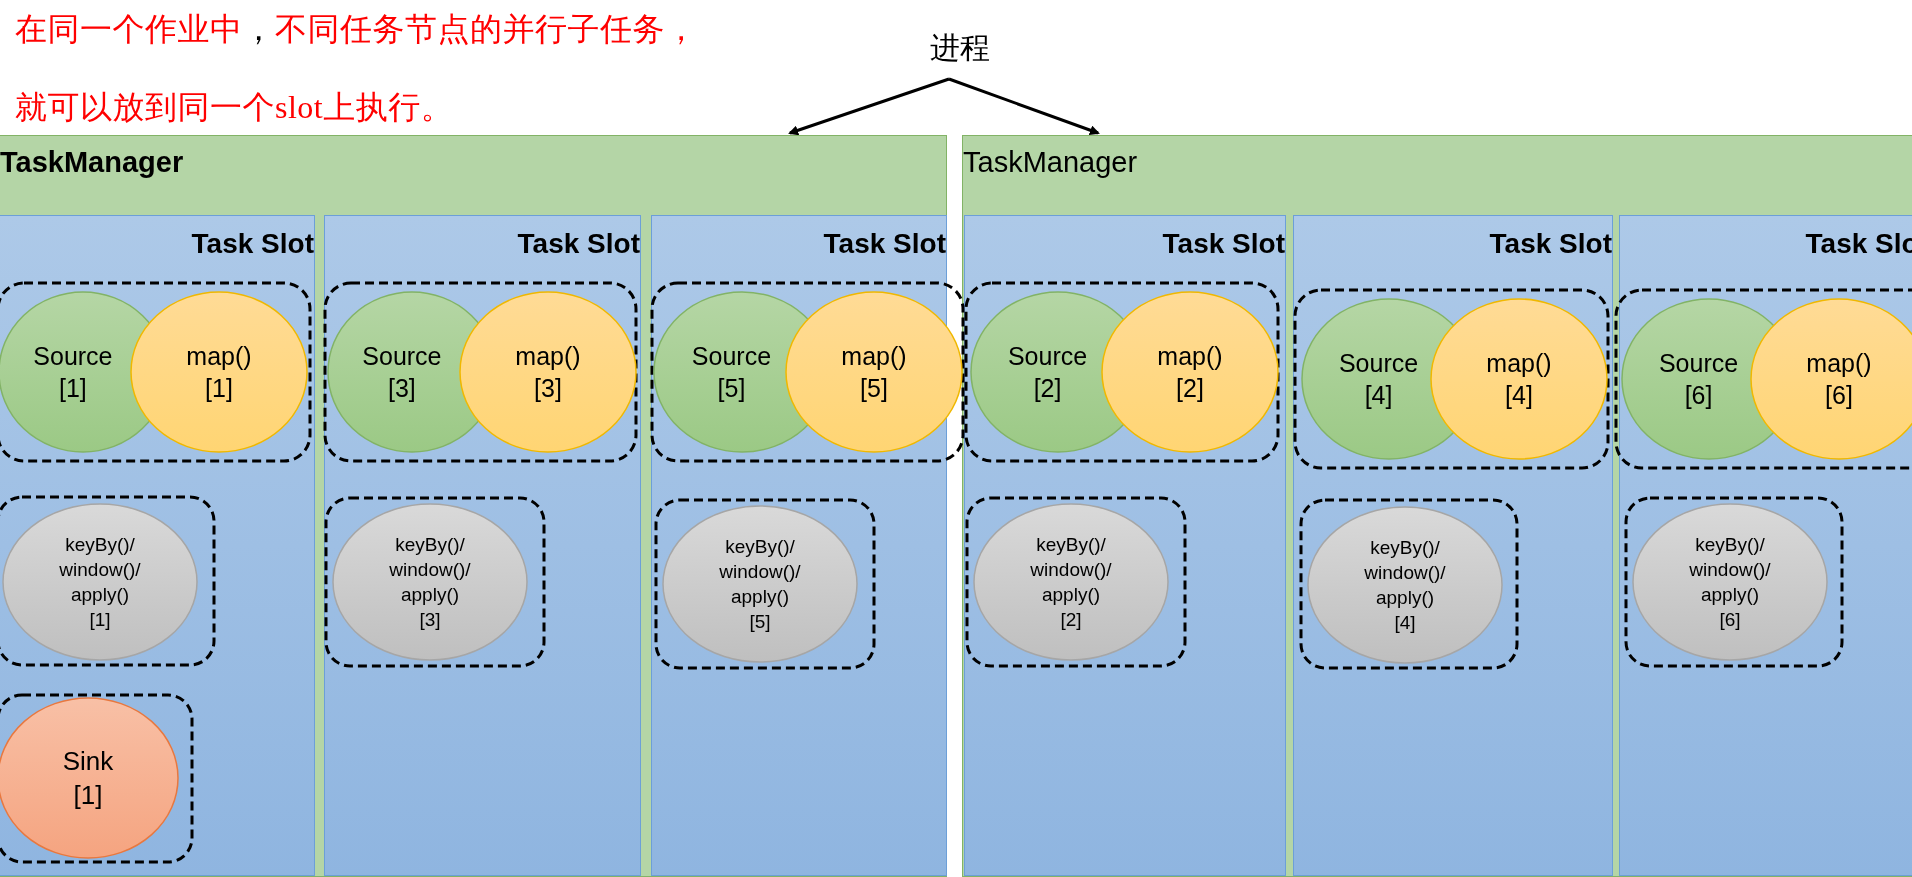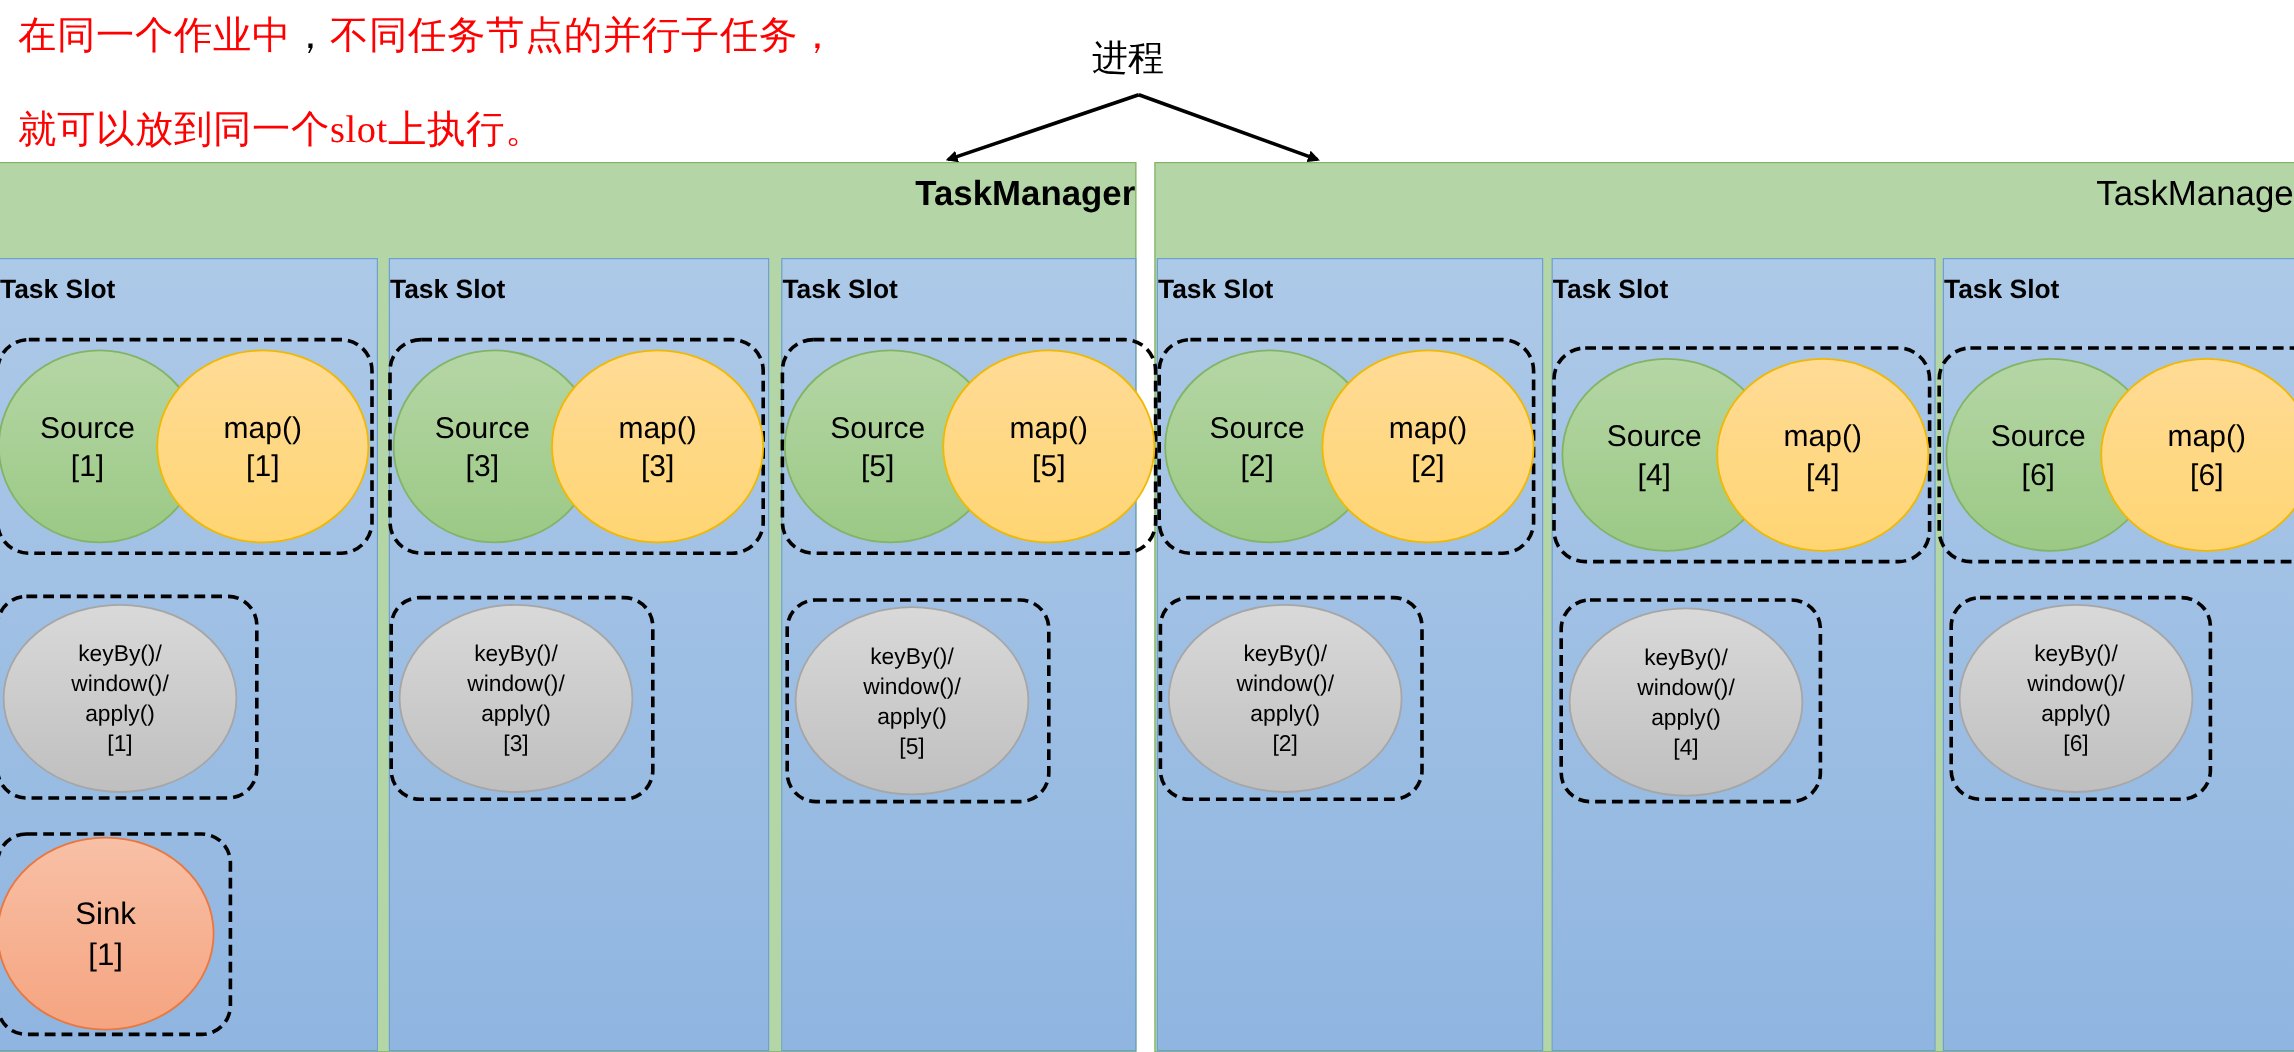--- a/index.html
+++ b/index.html
@@ -1,25 +1,25 @@
 <!DOCTYPE html>
 <html><head>
 <meta charset="utf-8">
 <style>
   html, body { margin:0; padding:0; background:#ffffff; }
   body { width:1912px; height:877px; position:relative; overflow:hidden; font-family:"Liberation Sans", sans-serif; }
   .caption { position:absolute; left:15px; font-family:Liberation Serif, serif; font-size:32px; color:#ff0000; white-space:nowrap; letter-spacing:0.5px; }
   .caption .black { color:#000000; }
-  .process-label { position:absolute; left:910px; top:28px; width:80px; text-align:left; font-size:30px; color:#000; font-family:"DejaVu Sans", sans-serif; }
+  .process-label { position:absolute; left:910px; top:28px; width:80px; text-align:right; font-size:30px; color:#000; font-family:"DejaVu Sans", sans-serif; }
   .tm { position:absolute; background:#b4d5a6; border:1px solid #82b366; box-sizing:border-box; }
-  .tm-title { position:absolute; top:10px; left:0; right:0; text-align:right; font-size:29px; color:#000; }
+  .tm-title { position:absolute; top:10px; left:0; right:0; text-align:left; font-size:29px; color:#000; }
   .tm-title.bold { font-weight:bold; }
   .slot { position:absolute; top:215px; height:661px; box-sizing:border-box; border:1px solid #6c9fd8;
           background:linear-gradient(to bottom, #adc9e8 0%, #8fb5e0 100%); }
-  .slot-title { position:absolute; top:12px; left:0; right:0; text-align:left; font-weight:bold; font-size:22px; color:#000; }
+  .slot-title { position:absolute; top:12px; left:0; right:0; text-align:right; font-weight:bold; font-size:28px; color:#000; }
   svg#overlay { position:absolute; left:0; top:0; }
   .node-text { font-family:"Liberation Sans", sans-serif; fill:#000; text-anchor:middle; }
 </style>
 </head>
 <body>
 
 <div class="caption" style="top:8px;">
   <span>在同一个作业中</span><span class="black">，</span><span>不同任务节点的并行子任务，</span>
 </div>
 <div class="caption" style="top:86px;">就可以放到同一个slot上执行。</div>

